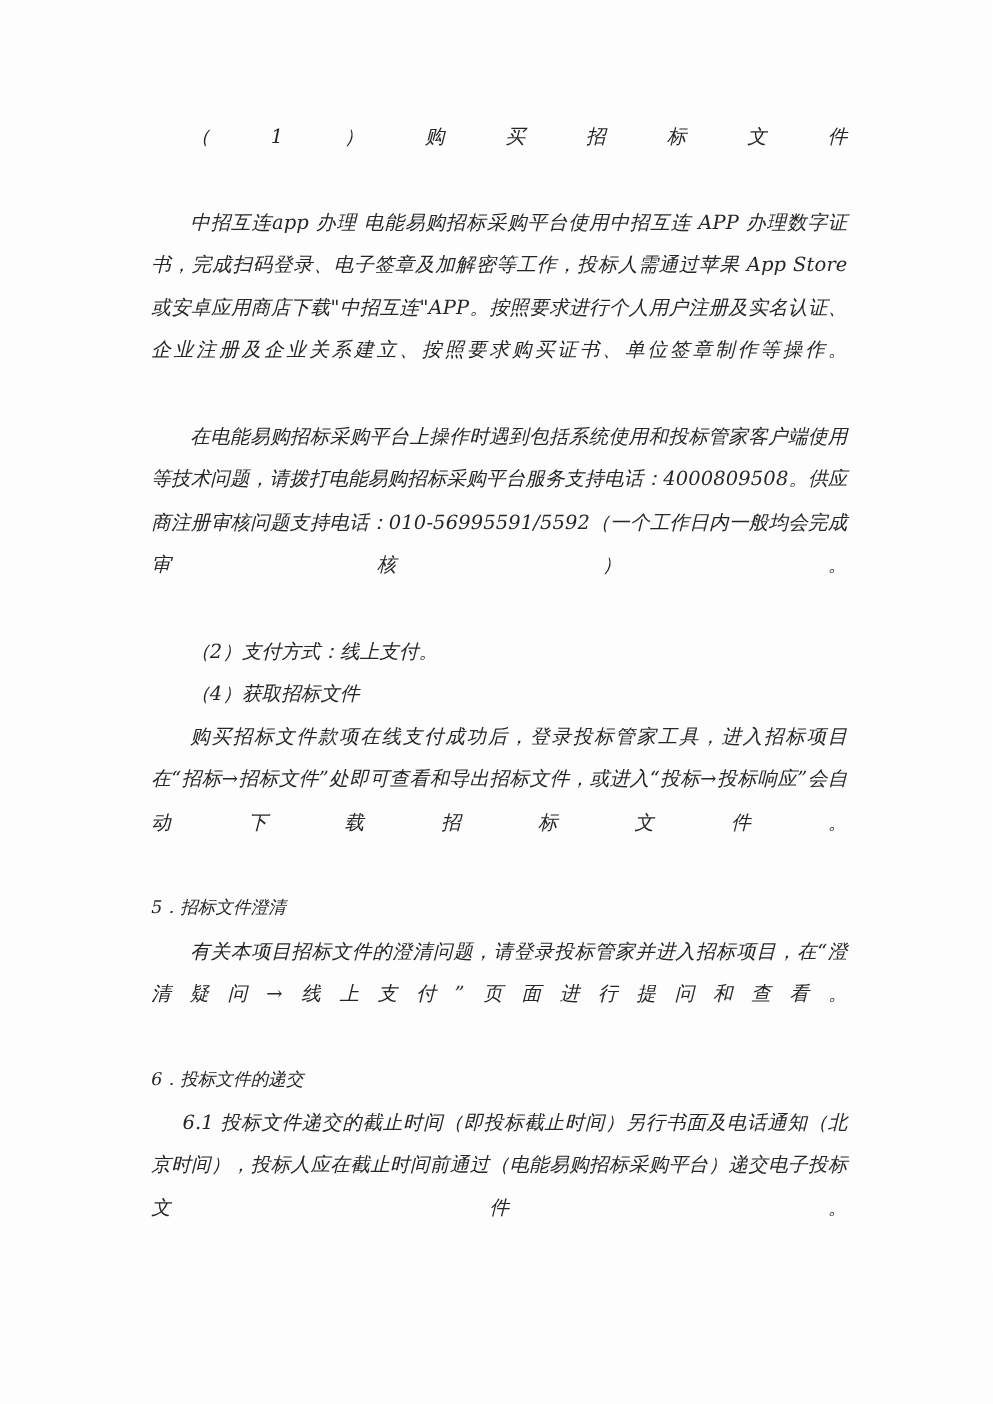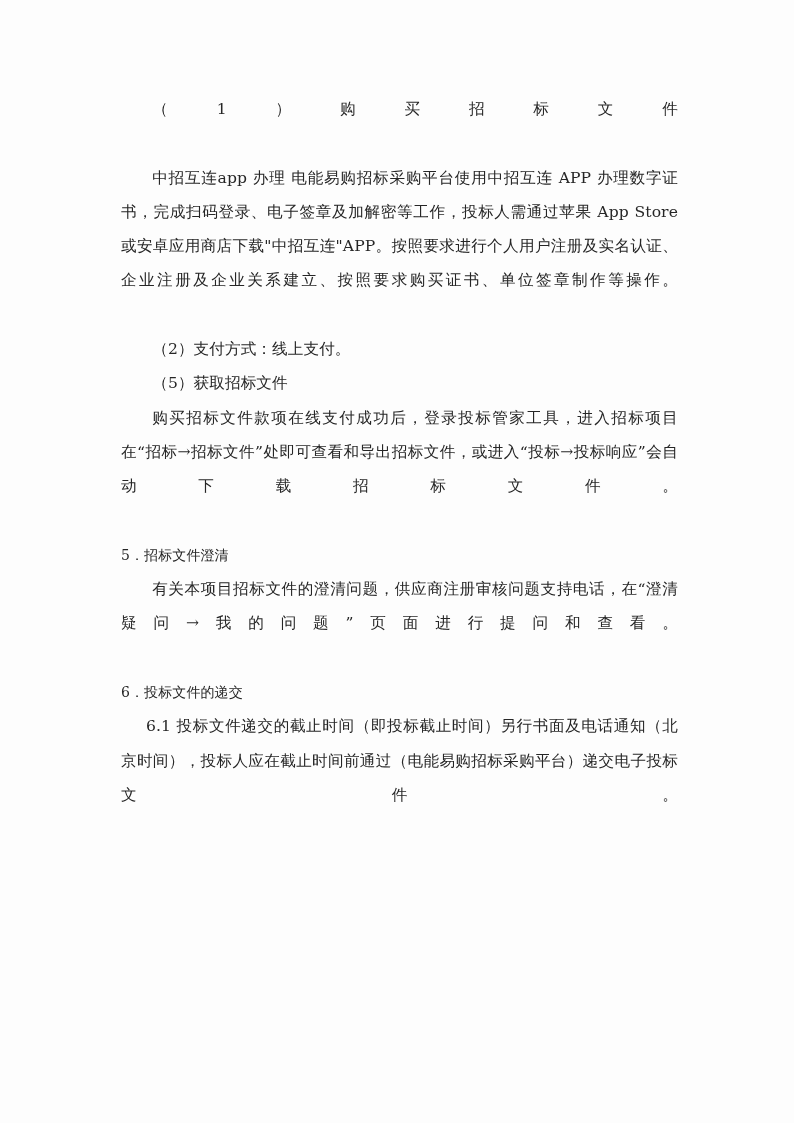--- a/index.html
+++ b/index.html
@@ -12,20 +12,21 @@
     color: #262626;
     -webkit-font-smoothing: antialiased;
   }
   .page {
     position: relative;
     width: 794px;
     height: 1123px;
     background: #fdfdfd;
     box-sizing: border-box;
     overflow: hidden;
+    font-style: italic;
   }
   .content {
     position: absolute;
     left: 121px;
     top: 92px;
     width: 557px;
   }
   
   .p {
     font-size: 15.6px;
@@ -68,29 +69,30 @@
 <body>
 
 <div class="page">
   <div class="content">
 
     <p class="p indent2">（1）购买招标文件</p>
 
 
     <p class="p indent2">中招互连app 办理 电能易购招标采购平台使用中招互连 APP 办理数字证书，完成扫码登录、电子签章及加解密等工作，投标人需通过苹果 App Store 或安卓应用商店下载"中招互连"APP。按照要求进行个人用户注册及实名认证、企业注册及企业关系建立、按照要求购买证书、单位签章制作等操作。</p>
 
+    <p class="p indent2">在电能易购招标采购平台上操作时遇到包括系统使用和投标管家客户端使用等技术问题，请拨打电能易购招标采购平台服务支持电话：4000809508。供应商注册审核问题支持电话：010-56995591/5592（一个工作日内一般均会完成审核）。</p>
 
     <p class="p indent2 nojustify">（2）支付方式：线上支付。</p>
 
-    <p class="p indent2 nojustify">（5）获取招标文件</p>
+    <p class="p indent2 nojustify">（4）获取招标文件</p>
 
     <p class="p indent2">购买招标文件款项在线支付成功后，登录投标管家工具，进入招标项目在“招标→招标文件”处即可查看和导出招标文件，或进入“投标→投标响应”会自动下载招标文件。</p>
 
     <p class="heading">5．招标文件澄清</p>
 
-    <p class="p indent2">有关本项目招标文件的澄清问题，供应商注册审核问题支持电话，在“澄清疑问→我的问题”页面进行提问和查看。</p>
+    <p class="p indent2">有关本项目招标文件的澄清问题，请登录投标管家并进入招标项目，在“澄清疑问→线上支付”页面进行提问和查看。</p>
 
     <p class="heading">6．投标文件的递交</p>
 
     <p class="p sub">6.1 投标文件递交的截止时间（即投标截止时间）另行书面及电话通知（北京时间），投标人应在截止时间前通过（电能易购招标采购平台）递交电子投标文件。</p>
 
   </div>
 </div>
 
 </body></html>

